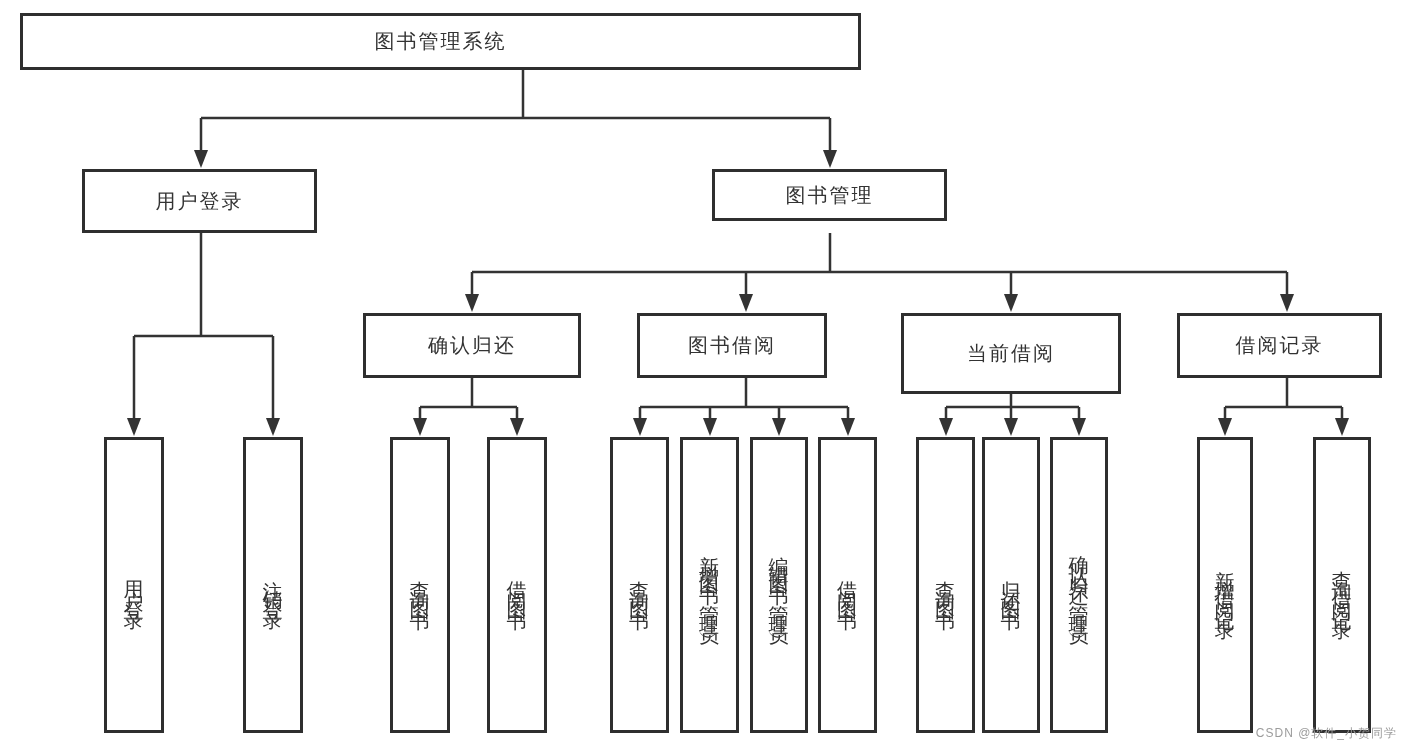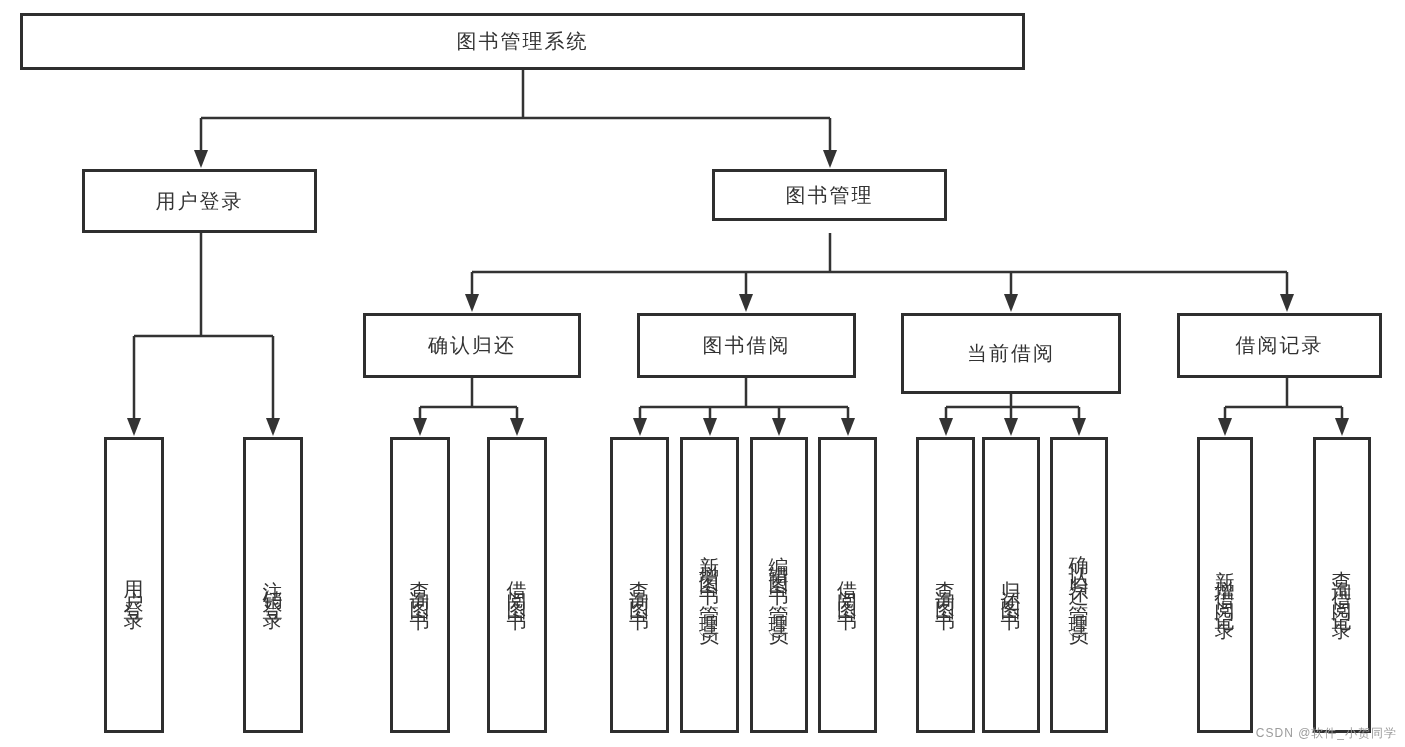--- a/index.html
+++ b/index.html
@@ -88,35 +88,35 @@
     <path d="M1011 378 V407 M946 407 H1079 M946 407 V421 M1011 407 V421 M1079 407 V421"></path>
     <polygon points="946,436 939,418 953,418"></polygon>
     <polygon points="1011,436 1004,418 1018,418"></polygon>
     <polygon points="1079,436 1072,418 1086,418"></polygon>
 
     <path d="M1287 378 V407 M1225 407 H1342 M1225 407 V421 M1342 407 V421"></path>
     <polygon points="1225,436 1218,418 1232,418"></polygon>
     <polygon points="1342,436 1335,418 1349,418"></polygon>
   </svg>
 
-  <div class="box" style="left:20px; top:13px; width:1005px; height:57px;text-align:right;">
+  <div class="box" style="left:20px; top:13px; width:841px; height:57px;text-align:right;">
     <span class="hlabel">图书管理系统</span>
   </div>
 
   <div class="box" style="left:82px; top:169px; width:235px; height:64px;">
     <span class="hlabel">用户登录</span>
   </div>
   <div class="box" style="left:712px; top:169px; width:235px; height:52px;">
     <span class="hlabel">图书管理</span>
   </div>
 
   <div class="box" style="left:363px; top:313px; width:218px; height:65px;">
     <span class="hlabel">确认归还</span>
   </div>
-  <div class="box" style="left:637px; top:313px; width:219px; height:65px;">
+  <div class="box" style="left:637px; top:313px; width:190px; height:65px;">
     <span class="hlabel">图书借阅</span>
   </div>
   <div class="box" style="left:901px; top:313px; width:220px; height:81px;">
     <span class="hlabel">当前借阅</span>
   </div>
   <div class="box" style="left:1177px; top:313px; width:205px; height:65px;">
     <span class="hlabel">借阅记录</span>
   </div>
 
   <div class="box" style="left:104px; top:437px; width:60px; height:296px;">

